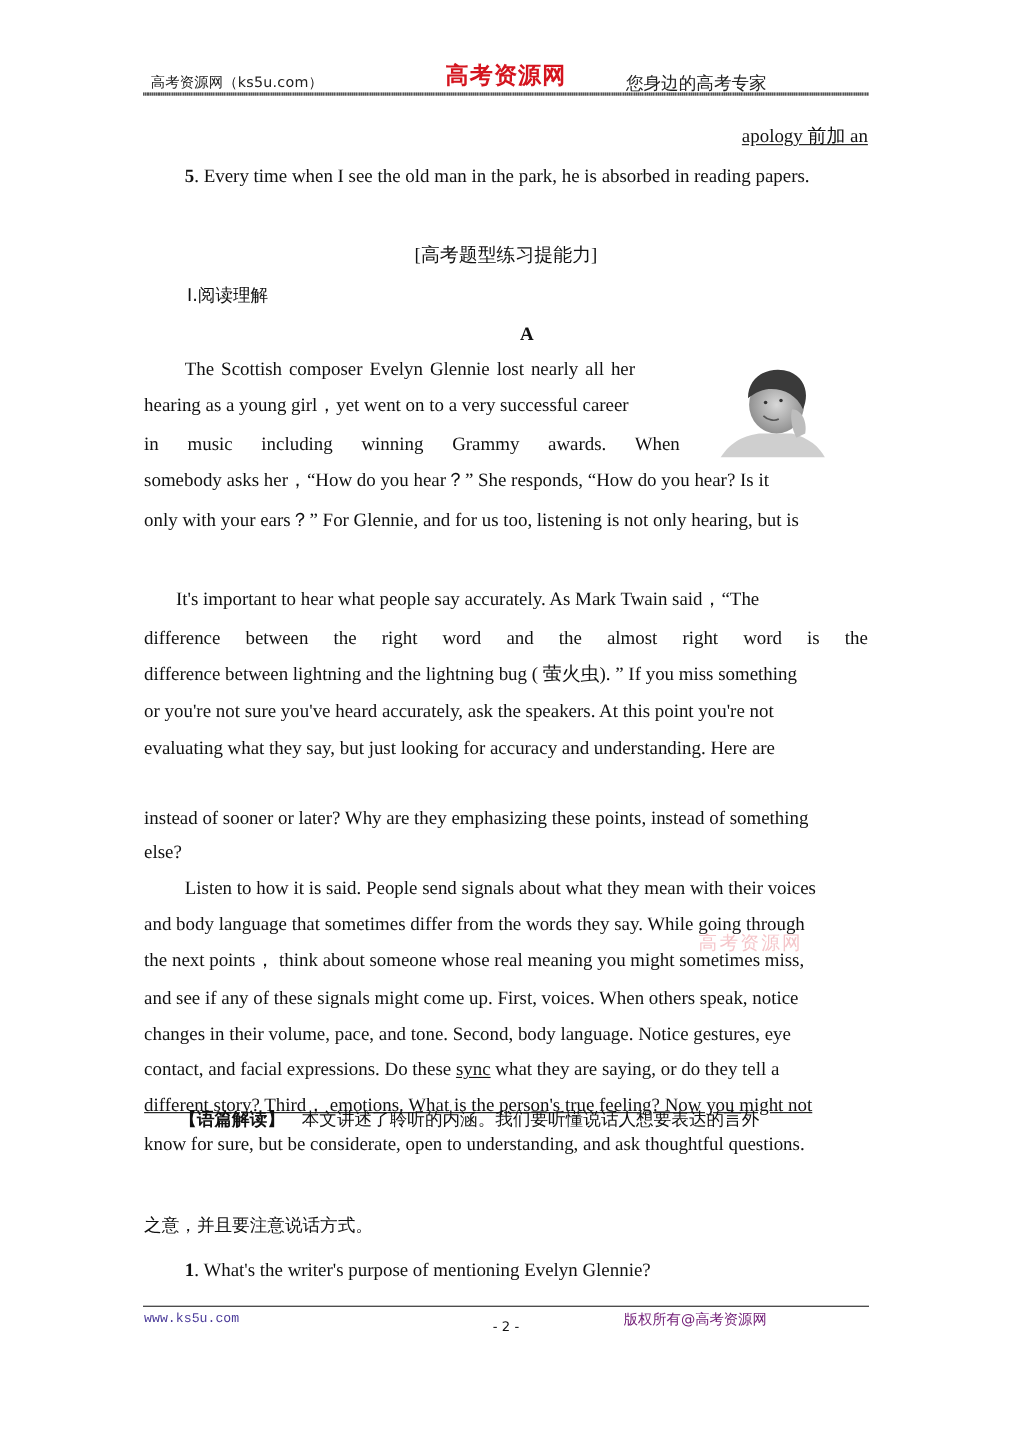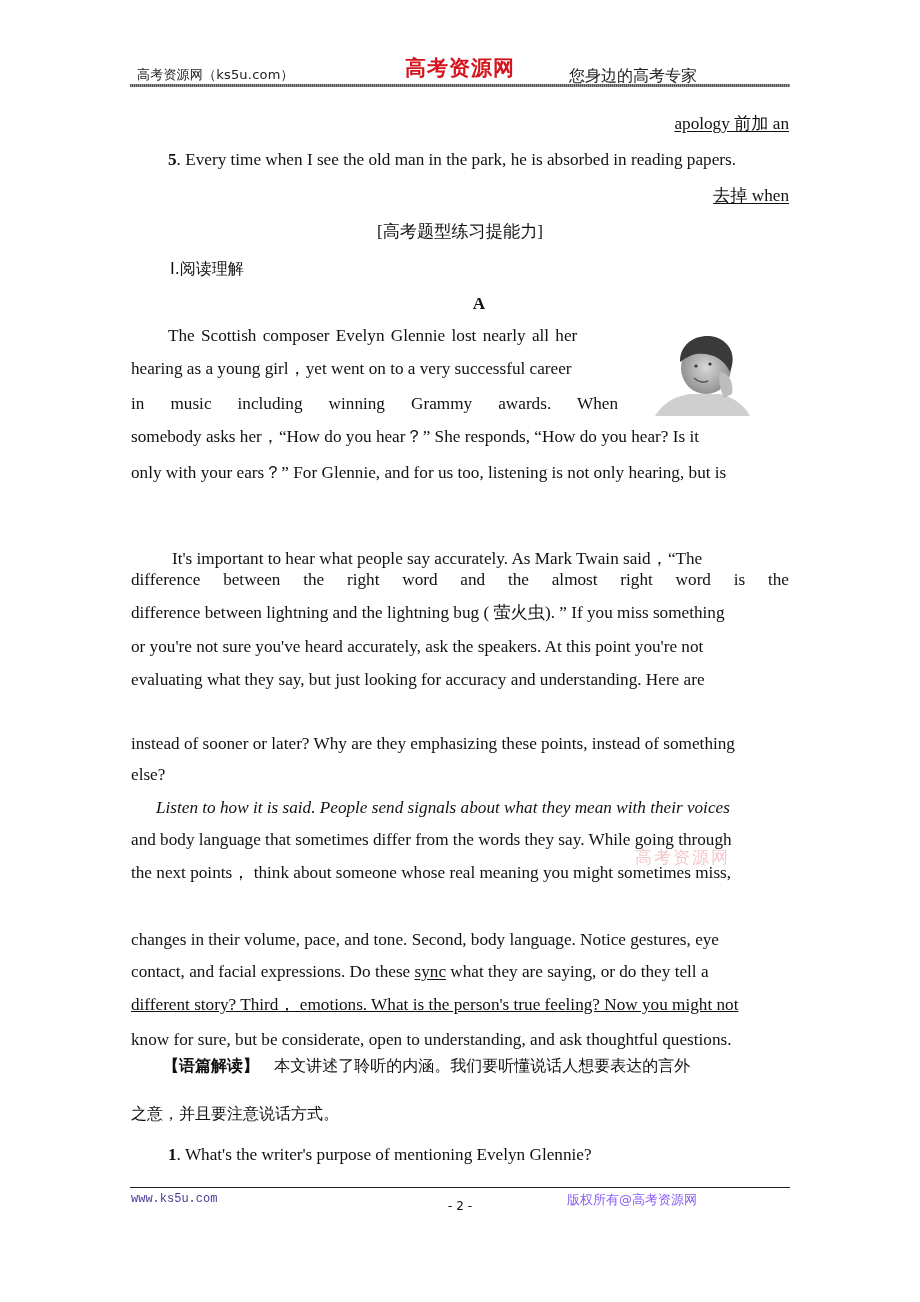--- a/index.html
+++ b/index.html
@@ -29,41 +29,38 @@
   .photo { position: absolute; left: 650px; top: 328px; width: 105px; height: 88px; }
 
   .watermark { position: absolute; left: 635px; top: 846px; font-size: 17px; color: #f2b8bd;
                font-family: "DejaVu Serif", serif; letter-spacing: 2px; opacity: 0.8; }
 
   .ftr-rule { position: absolute; left: 130px; width: 660px; top: 1187px; height: 1px; background: #222; }
   .ftr-left { position: absolute; left: 131px; top: 1192px; font-size: 12px; color: #4a3a99;
               font-family: "Liberation Mono", "DejaVu Sans Mono", monospace; }
   .ftr-center { position: absolute; left: 0; width: 920px; top: 1199px; text-align: center;
                 font-size: 12px; color: #111; font-family: "DejaVu Sans", sans-serif; }
-  .ftr-right { position: absolute; right: 136px; top: 1191px; font-size: 13px; color: #8b5cf6;
+  .ftr-right { position: absolute; right: 136px; top: 1191px; font-size: 13px; color: #701a75;
                font-family: "DejaVu Sans", sans-serif; }
 </style>
 </head>
 <body>
 
 <div class="page">
 
   <div class="hdr-left">高考资源网（ks5u.com）</div>
   <div class="hdr-logo">高考资源网</div>
   <div class="hdr-right">您身边的高考专家</div>
   <div class="hdr-rule"></div>
 
   <div class="line right" style="top:114px;">
     <span class="u">apology 前加 an</span>
   </div>
   <div class="line" style="top:150px; left:168px; width:622px;">
     <span class="num">5</span><span>. </span><span>Every time when I see the old man in the park, he is absorbed in reading papers.</span>
-  </div>
-  <div class="line right" style="top:186px;">
-    <span class="u">去掉 when</span>
   </div>
 
   <div class="line center" style="top:222px;">[高考题型练习提能力]</div>
   <div class="line cjk" style="top:259px; left:170px;">Ⅰ.阅读理解</div>
   <div class="line center num" style="top:294px; left:150px;">A</div>
 
   <div class="line" style="top:326px; left:168px; width:450px; word-spacing:2px;">The Scottish   composer Evelyn Glennie lost nearly all her</div>
   <div class="line" style="top:359px; width:487px;">hearing as a young girl，yet went on   to a very successful career</div>
   <div class="line just" style="top:394px; width:487px; white-space:normal;">in   music   including winning Grammy awards. When</div>
   <svg class="photo" viewBox="0 0 105 88">
@@ -77,40 +74,41 @@
     <ellipse cx="56" cy="40" rx="25" ry="26" fill="url(#face)"></ellipse>
     <path d="M30 34 C30 12 52 4 68 10 C82 16 86 30 80 44 C74 30 60 24 46 26 C38 28 33 32 30 34 Z" fill="#3a3a3a"></path>
     <path d="M70 44 C78 44 84 54 82 66 L74 70 C70 62 68 52 70 44 Z" fill="#bdbdbd"></path>
     <path d="M44 50 C48 54 54 55 58 53" stroke="#555" stroke-width="1.5" fill="none"></path>
     <circle cx="46" cy="38" r="1.6" fill="#333"></circle>
     <circle cx="60" cy="36" r="1.6" fill="#333"></circle>
   </svg>
   <div class="line" style="top:427px;">somebody asks her，“How do you hear？” She responds, “How do you hear? Is it</div>
   <div class="line" style="top:463px;">only with your ears？” For Glennie, and for us too, listening is not only hearing, but is</div>
 
-  <div class="line" style="top:535px; left:172px; width:622px;margin-top:14px;">It's important to hear what people say accurately. As Mark Twain said，“The</div>
+  <div class="line" style="top:535px; left:160px; width:622px;">It's important to hear what people say accurately. As Mark Twain said，“The</div>
   <div class="line just" style="top:570px; white-space:normal;">difference between the right word and  the  almost  right  word  is  the</div>
   <div class="line" style="top:603px;">difference between lightning and the lightning bug ( 萤火虫). ” If you miss something</div>
   <div class="line" style="top:637px;">or you're not sure you've heard accurately, ask the speakers. At this point you're not</div>
   <div class="line" style="top:670px;">evaluating what they say, but just looking for accuracy and understanding. Here are</div>
   <div class="line" style="top:734px;">instead of sooner or later? Why are they emphasizing these points, instead of something</div>
   <div class="line" style="top:765px;">else?</div>
 
-  <div class="line" style="top:798px; left:156px; width:622px;font-style:italic;">Listen to how it is said. People send signals about what they mean with their voices</div>
+  <div class="line" style="top:798px; left:168px; width:622px;">Listen to how it is said. People send signals about what they mean with their voices</div>
   <div class="line" style="top:830px;">and body language that sometimes differ from the words they say. While going through</div>
   <div class="watermark">高考资源网</div>
   <div class="line" style="top:863px;">the next points， think about someone whose real meaning you might sometimes miss,</div>
+  <div class="line" style="top:898px;">and see if any of these signals might come up. First, voices. When others speak, notice</div>
   <div class="line" style="top:930px;">changes in their volume, pace, and tone. Second, body language. Notice gestures, eye</div>
   <div class="line" style="top:962px;">
     <span>contact, and facial expressions. Do these </span><span class="u">sync</span><span> what they are saying, or do they tell a</span>
   </div>
   <div class="line" style="top:995px;text-decoration:underline;">different story? Third， emotions. What is the person's true feeling? Now you might not</div>
   <div class="line" style="top:1030px;">know for sure, but be considerate, open to understanding, and ask thoughtful questions.</div>
 
-  <div class="line cjk" style="top:1056px; left:163px; width:627px;">
+  <div class="line cjk" style="top:1008px; left:163px; width:627px;">
     <span class="num">【语篇解读】</span><span>&nbsp;&nbsp;&nbsp;</span><span>本文讲述了聆听的内涵。我们要听懂说话人想要表达的言外</span>
   </div>
   <div class="line cjk" style="top:1104px;">之意，并且要注意说话方式。</div>
 
   <div class="line" style="top:1145px; left:168px; width:622px;">
     <span class="num">1</span><span>. </span><span>What's the writer's purpose of mentioning Evelyn Glennie?</span>
   </div>
 
   <div class="ftr-rule"></div>
   <div class="ftr-left">www.ks5u.com</div>

